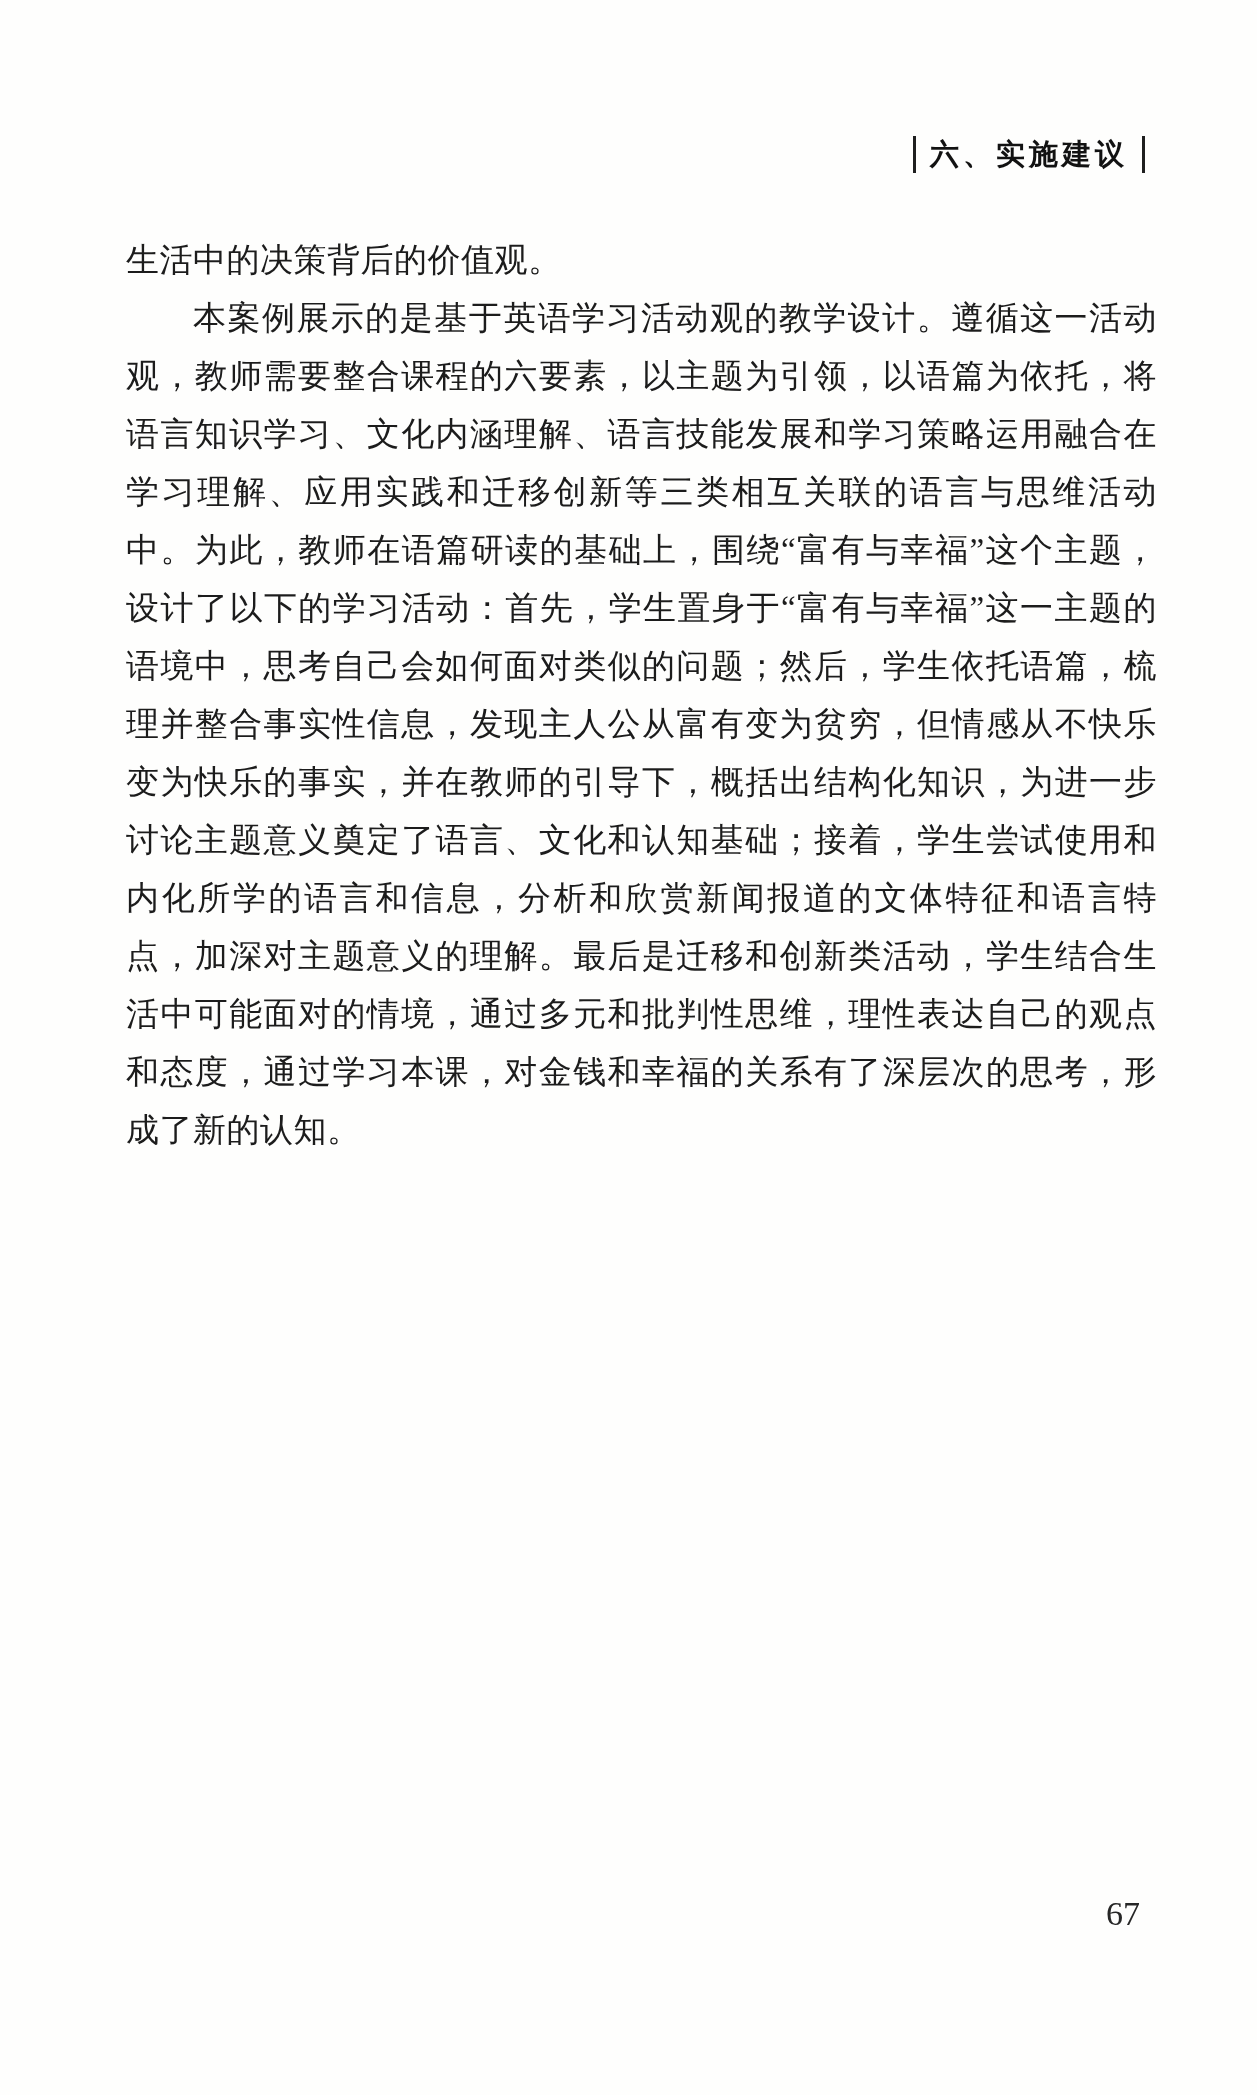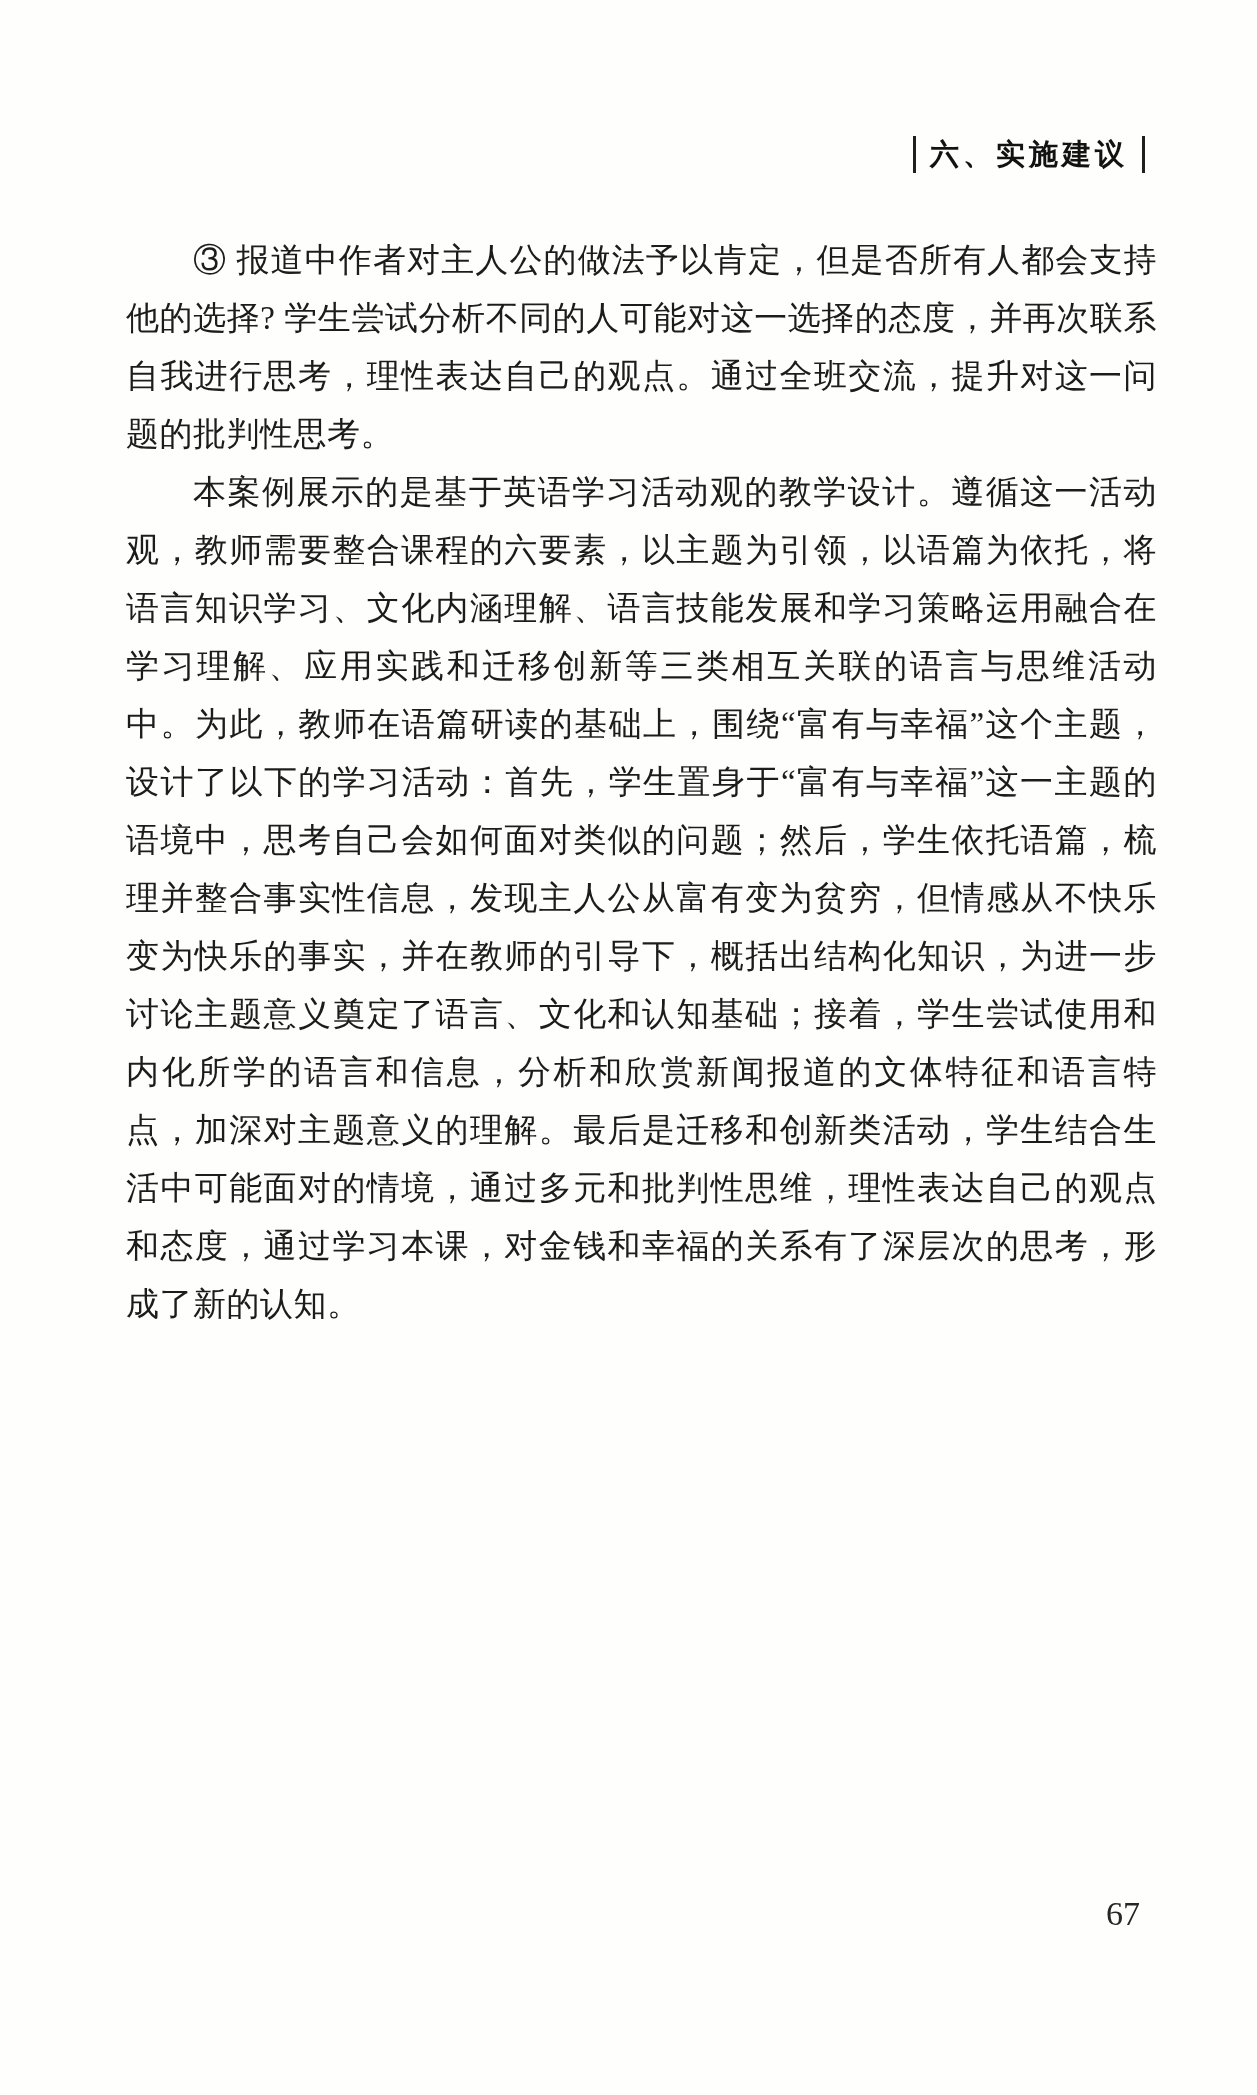--- a/index.html
+++ b/index.html
@@ -74,19 +74,19 @@
 
 <div class="page">
 
   <div class="running-header">
     <div class="header-bar"></div>
     <div class="header-title">六、实施建议</div>
     <div class="header-bar"></div>
   </div>
 
   <div class="body-text">
-    <p class="indent">③ 报道中作者对主人公的做法予以肯定，但是否所有人都会支持他的选择? 学生尝试分析不同的人可能对这一选择的态度，并再次联系自我进行思考，理性表达自己的观点。通过全班交流，提升对这一问题的批判性思考。</p>
+    <p>生活中的决策背后的价值观。</p>
     <p class="indent">本案例展示的是基于英语学习活动观的教学设计。遵循这一活动观，教师需要整合课程的六要素，以主题为引领，以语篇为依托，将语言知识学习、文化内涵理解、语言技能发展和学习策略运用融合在学习理解、应用实践和迁移创新等三类相互关联的语言与思维活动中。为此，教师在语篇研读的基础上，围绕“富有与幸福”这个主题，设计了以下的学习活动：首先，学生置身于“富有与幸福”这一主题的语境中，思考自己会如何面对类似的问题；然后，学生依托语篇，梳理并整合事实性信息，发现主人公从富有变为贫穷，但情感从不快乐变为快乐的事实，并在教师的引导下，概括出结构化知识，为进一步讨论主题意义奠定了语言、文化和认知基础；接着，学生尝试使用和内化所学的语言和信息，分析和欣赏新闻报道的文体特征和语言特点，加深对主题意义的理解。最后是迁移和创新类活动，学生结合生活中可能面对的情境，通过多元和批判性思维，理性表达自己的观点和态度，通过学习本课，对金钱和幸福的关系有了深层次的思考，形成了新的认知。</p>
   </div>
 
   <div class="page-number">67</div>
 
 </div>
 
 </body></html>

